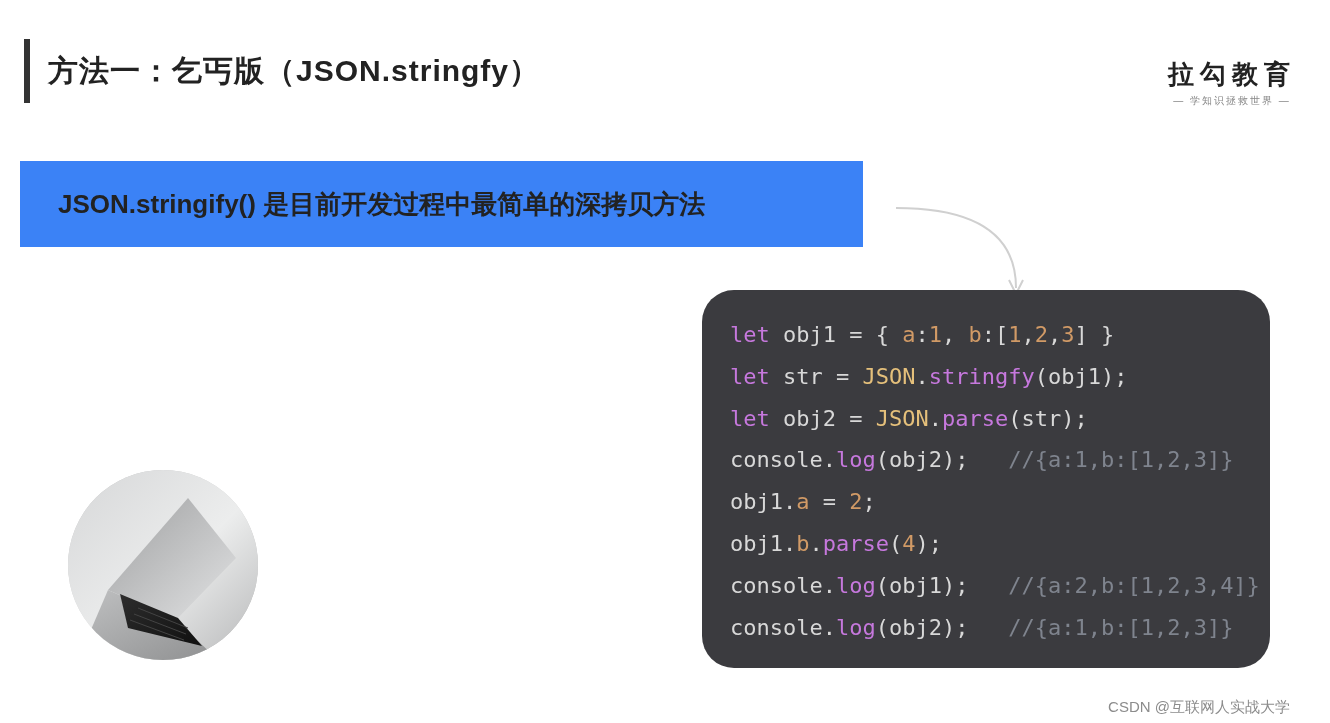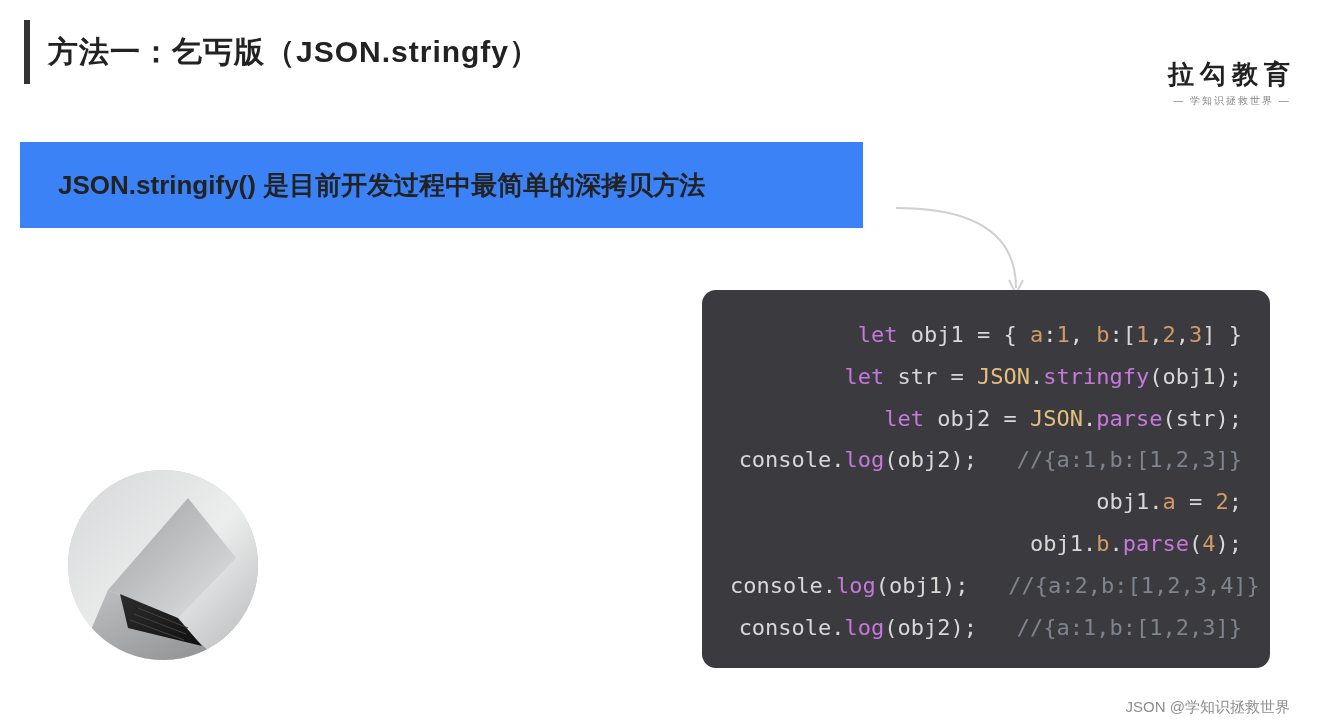--- a/index.html
+++ b/index.html
@@ -7,21 +7,21 @@
     width: 1330px;
     height: 723px;
     background: #ffffff;
     font-family: "Microsoft YaHei", "PingFang SC", sans-serif;
     position: relative;
     overflow: hidden;
   }
   .header {
     display: flex;
     align-items: center;
-    padding: 20px 0 0 24px;
+    padding: 39px 0 0 24px;
   }
   .header-bar {
     width: 6px;
     height: 64px;
     background: #333;
     margin-right: 18px;
   }
   .header-title {
     font-size: 30px;
     font-weight: 700;
@@ -79,27 +79,26 @@
     background: linear-gradient(135deg, #c9cacb 0%, #e6e6e6 50%, #a9a9a9 100%);
     box-shadow: 0 2px 6px rgba(0,0,0,0.1) inset;
   }
   .laptop-svg { width: 100%; height: 100%; display: block; }
   .code-box {
     position: absolute;
     left: 702px;
     top: 290px;
     width: 568px;
     background: #3b3b3f;
-    border-radius: 14px;
+    border-radius: 32px;
     padding: 24px 28px 20px 28px;
     color: #e8e8e8;
     font-family: "Consolas", "Menlo", monospace;
     font-size: 22px;
     line-height: 1.9;
-    text-align: right;
   }
   .code-line { white-space: nowrap; }
   .kw   { color: #c678dd; }  
   .id   { color: #d8d8d8; }
   .prop { color: #d19a66; }
   .fn   { color: #c678dd; }
   .num  { color: #d19a66; }
   .op   { color: #d8d8d8; }
   .cmt  { color: #7f848e; }
   .cls  { color: #e5c07b; margin-top: 34px; }
@@ -184,13 +183,13 @@
     <span class="id">obj1</span><span class="op">.</span><span class="prop">b</span><span class="op">.</span><span class="fn">parse</span><span class="op">(</span><span class="num">4</span><span class="op">);</span>
   </div>
   <div class="code-line">
     <span class="id">console</span><span class="op">.</span><span class="fn">log</span><span class="op">(</span><span class="id">obj1</span><span class="op">);</span>&nbsp;&nbsp;&nbsp;<span class="cmt">//{a:2,b:[1,2,3,4]}</span>
   </div>
   <div class="code-line">
     <span class="id">console</span><span class="op">.</span><span class="fn">log</span><span class="op">(</span><span class="id">obj2</span><span class="op">);</span>&nbsp;&nbsp;&nbsp;<span class="cmt">//{a:1,b:[1,2,3]}</span>
   </div>
 </div>
 
-<div class="attribution">JSON @学知识拯救世界</div>
+<div class="attribution">CSDN @互联网人实战大学</div>
 
 </body></html>

